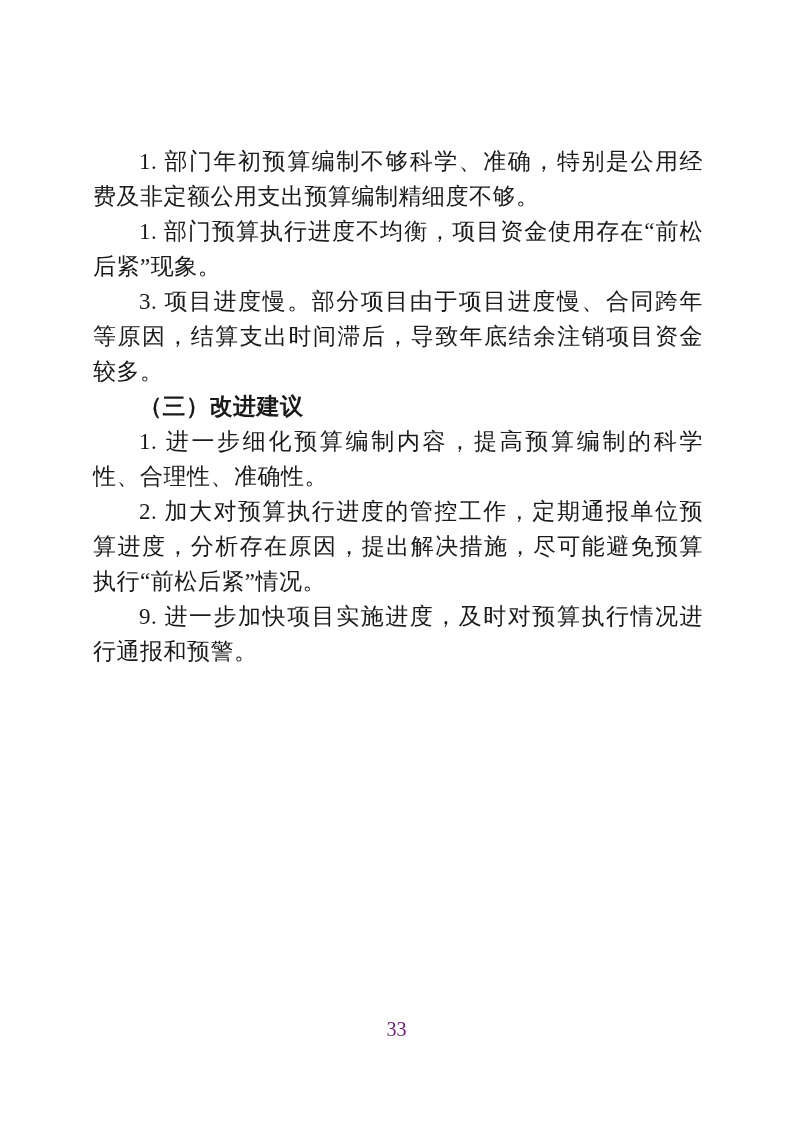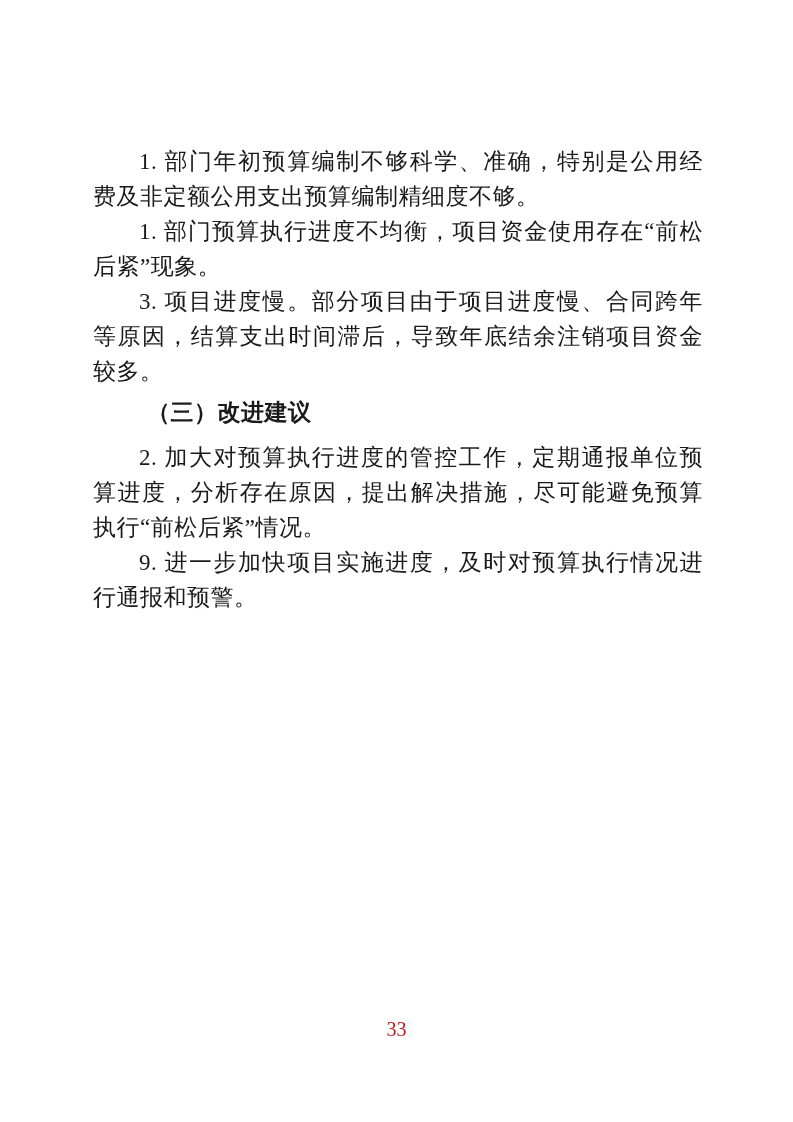--- a/index.html
+++ b/index.html
@@ -32,45 +32,46 @@
   .para {
     margin: 0;
     font-size: 23px;
     line-height: 35px;
     text-align: justify;
     text-justify: inter-ideograph;
     text-indent: 2em;
     letter-spacing: 0.5px;
   }
   .heading {
-    margin: 8px;
+    margin: 0;
     font-size: 23px;
     line-height: 35px;
     text-indent: 2em;
     font-weight: bold;
-    font-family: Liberation Mono, monospace;
+    font-family: Liberation Sans, sans-serif;
     letter-spacing: 0.5px;
   }
   .footer {
     position: absolute;
     left: 0;
     top: 1014px;
     width: 793px;
     text-align: center;
     font-size: 20px;
     line-height: 30px;
-    color: #b91c1c;
+    color: #701a75;
   }
 </style>
 </head>
 <body>
 
 <div class="page">
   <div class="content">
     <p class="para">1. 部门年初预算编制不够科学、准确，特别是公用经费及非定额公用支出预算编制精细度不够。</p>
     <p class="para">1. 部门预算执行进度不均衡，项目资金使用存在“前松后紧”现象。</p>
     <p class="para">3. 项目进度慢。部分项目由于项目进度慢、合同跨年等原因，结算支出时间滞后，导致年底结余注销项目资金较多。</p>
     <p class="heading">（三）改进建议</p>
+    <p class="para">1. 进一步细化预算编制内容，提高预算编制的科学性、合理性、准确性。</p>
     <p class="para">2. 加大对预算执行进度的管控工作，定期通报单位预算进度，分析存在原因，提出解决措施，尽可能避免预算执行“前松后紧”情况。</p>
     <p class="para">9. 进一步加快项目实施进度，及时对预算执行情况进行通报和预警。</p>
   </div>
   <div class="footer">33</div>
 </div>
 
 </body></html>

